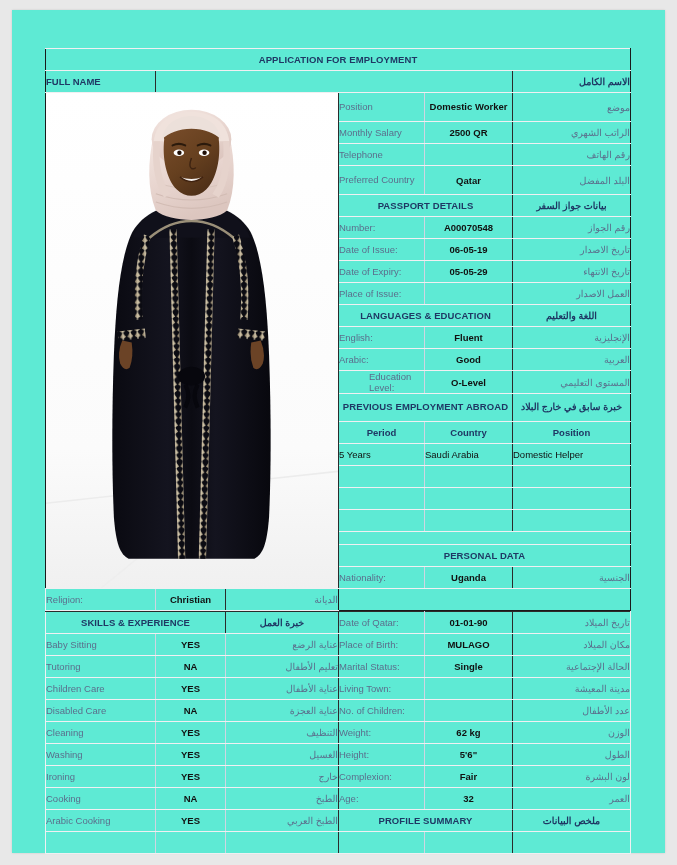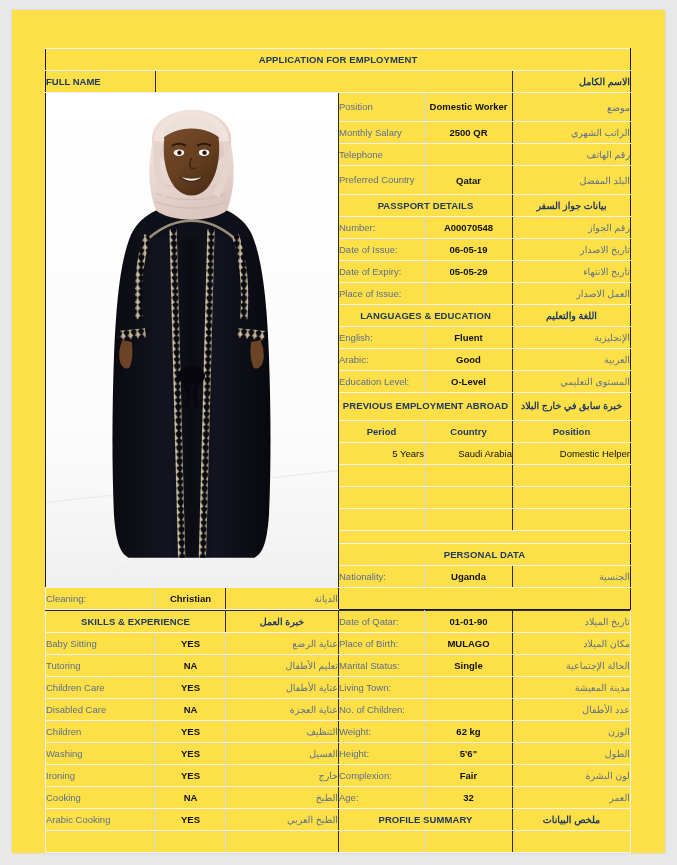--- a/index.html
+++ b/index.html
@@ -12,21 +12,21 @@
     height: 865px;
     font-family: "Liberation Sans", sans-serif;
     overflow: hidden;
   }
   .page {
     position: absolute;
     left: 12px;
     top: 10px;
     width: 653px;
     height: 843px;
-    background: #fde047;
+    background: #5eead4;
     box-shadow: 0 0 2px rgba(0,0,0,0.12);
   }
   .doc {
     position: absolute;
     left: 33px;
     top: 38px;
     width: 585px;
   }
   table.grid {
     border-collapse: collapse;
@@ -78,21 +78,21 @@
     font-size: 9.6px;
     padding-left: 5px;
   }
   .val {
     text-align: center;
     color: #111111;
     font-weight: bold;
     font-size: 9.6px;
   }
   .val-plain {
-    text-align: right;
+    text-align: left;
     color: #111111;
     font-size: 9.6px;
   }
   .ar {
     text-align: right;
     direction: rtl;
     color: #5b6e8c;
     font-size: 9.5px;
     padding-right: 6px;
   }
@@ -321,21 +321,21 @@
         <td class="lbl hline-mid vline-thin-r">English:</td>
         <td class="val hline-mid vline-mid-r">Fluent</td>
         <td class="ar hline-mid vline-strong-r">الإنجليزية</td>
       </tr>
       <tr>
         <td class="lbl hline-thin vline-thin-r" style="height:18px;">Arabic:</td>
         <td class="val hline-thin vline-mid-r">Good</td>
         <td class="ar hline-thin vline-strong-r">العربية</td>
       </tr>
       <tr>
-        <td class="lbl hline-thin vline-thin-r" style="height:18px;">Education Level:</td>
+        <td class="lbl hline-thin vline-thin-r" style="height:18px;padding-left:30px;">Education Level:</td>
         <td class="val hline-thin vline-mid-r">O-Level</td>
         <td class="ar hline-thin vline-strong-r">المستوى التعليمي</td>
       </tr>
 
       <tr>
         <td colspan="2" class="sec-title hline-mid vline-mid-r two-line" style="height:28px;text-align:center;">PREVIOUS EMPLOYMENT ABROAD</td>
         <td class="sec-title-ar hline-mid vline-strong-r two-line">خبرة سابق في خارج البلاد</td>
       </tr>
 
       <tr>
@@ -372,21 +372,21 @@
       <tr>
         <td colspan="3" class="sec-title hline-mid vline-strong-r">PERSONAL DATA</td>
       </tr>
 
       <tr>
         <td class="lbl hline-mid vline-thin-r">Nationality:</td>
         <td class="val hline-mid vline-mid-r">Uganda</td>
         <td class="ar hline-mid vline-strong-r">الجنسية</td>
       </tr>
       <tr>
-        <td class="lbl hline-thin vline-thin-r">Cleaning:</td>
+        <td class="lbl hline-thin vline-thin-r">Religion:</td>
         <td class="val hline-thin vline-mid-r">Christian</td>
         <td class="ar hline-thin vline-strong-r">الديانة</td>
       </tr>
     </tbody>
       </table>
 
     <table class="grid" style="border-left:1.3px solid #1a1a1a; border-right:1.3px solid #1a1a1a; border-bottom:1.3px solid #1a1a1a;">
       <colgroup>
         <col style="width:110px">
         <col style="width:70px">
@@ -435,21 +435,21 @@
       <tr>
         <td class="lbl hline-thin vline-thin-r">Disabled Care</td>
         <td class="val hline-thin vline-thin-r">NA</td>
         <td class="ar hline-thin vline-mid-r">عناية العجزة</td>
         <td class="lbl hline-thin vline-thin-r">No. of Children:</td>
         <td class="val hline-thin vline-mid-r"></td>
         <td class="ar hline-thin">عدد الأطفال</td>
       </tr>
 
       <tr>
-        <td class="lbl hline-thin vline-thin-r">Children</td>
+        <td class="lbl hline-thin vline-thin-r">Cleaning</td>
         <td class="val hline-thin vline-thin-r">YES</td>
         <td class="ar hline-thin vline-mid-r">التنظيف</td>
         <td class="lbl hline-thin vline-thin-r">Weight:</td>
         <td class="val hline-thin vline-mid-r">62 kg</td>
         <td class="ar hline-thin">الوزن</td>
       </tr>
 
       <tr>
         <td class="lbl hline-thin vline-thin-r">Washing</td>
         <td class="val hline-thin vline-thin-r">YES</td>

